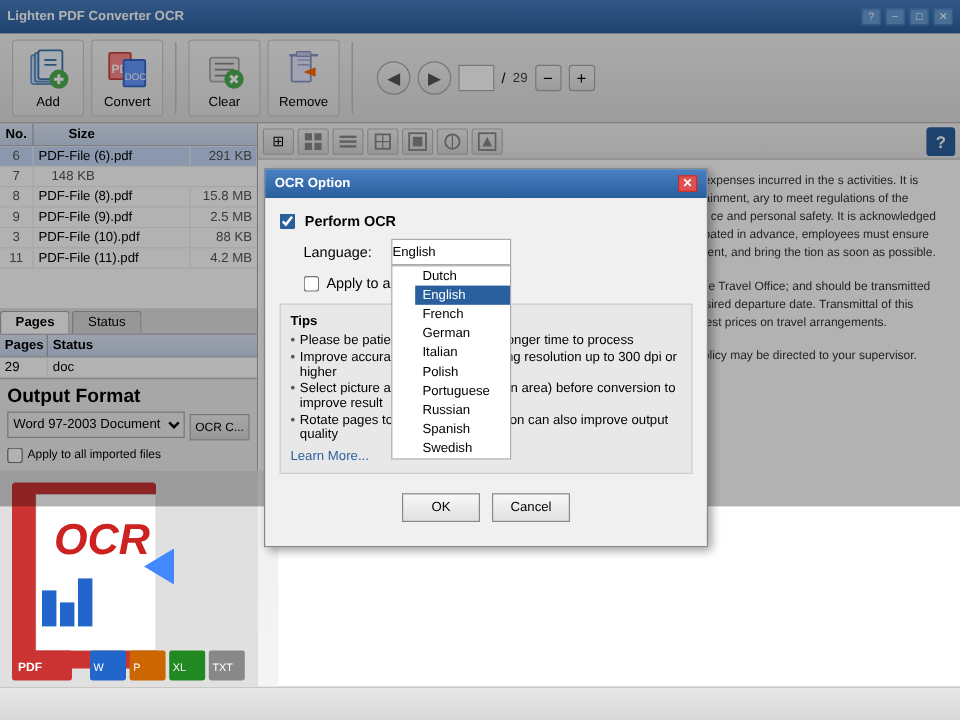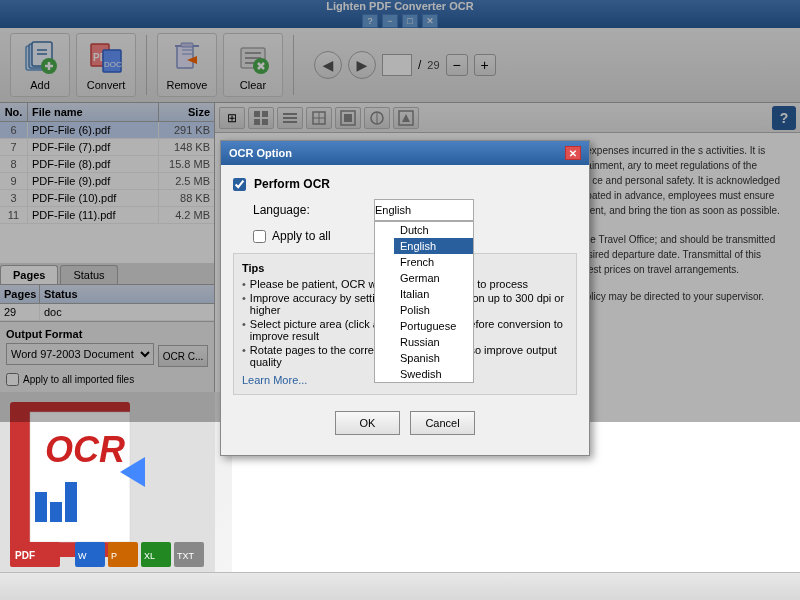--- a/index.html
+++ b/index.html
@@ -8,21 +8,20 @@
     
     .titlebar {
       height: 28px;
       background: linear-gradient(to bottom, #4a7fc1, #2a5f9e);
       display: flex;
       align-items: center;
       justify-content: space-between;
       padding: 0 6px;
       color: white;
       font-size: 11px;
-      flex-direction: column;
     }
     .titlebar-title { font-weight: bold; font-size: 11px; }
     .titlebar-controls { display: flex; gap: 4px; }
     .titlebar-btn {
       width: 16px; height: 14px;
       background: #6a9fd8;
       border: 1px solid #4a7fc1;
       color: white;
       font-size: 9px;
       cursor: pointer;
@@ -116,21 +115,21 @@
       display: flex; background: linear-gradient(to bottom, #e0e8f8, #c8d8f0);
       border-bottom: 1px solid #aaa; font-size: 11px; font-weight: bold;
     }
     .sh-pages { width: 40px; padding: 3px 4px; border-right: 1px solid #aaa; }
     .sh-status { flex: 1; padding: 3px 4px; }
 
     
     .output-area {
       padding: 6px; border-top: 1px solid #bbb; background: #f0f0f0;
     }
-    .output-label { font-size: 11px; font-weight: bold; margin-bottom: 3px; }
+    .output-label { font-size: 16px; font-weight: bold; margin-bottom: 3px; }
     .output-select {
       width: 100%; height: 22px; font-size: 11px; border: 1px solid #aaa; margin-bottom: 4px;
     }
     .ocr-btn {
       width: 50px; height: 22px; font-size: 10px; border: 1px solid #aaa;
       background: linear-gradient(to bottom, #f0f0f0, #d8d8d8); cursor: pointer;
     }
     .apply-check { display: flex; align-items: center; gap: 4px; font-size: 10px; margin-top: 4px; }
 
     
@@ -183,21 +182,21 @@
       width: 16px; height: 14px; background: #e05050; border: 1px solid #c03030;
       color: white; font-size: 10px; cursor: pointer;
       display: flex; align-items: center; justify-content: center;
     }
     .dialog-body { padding: 12px; }
     .dialog-row { display: flex; align-items: center; gap: 8px; margin-bottom: 8px; }
     .dialog-check { width: 13px; height: 13px; accent-color: #2a5f9e; }
     .dialog-label { font-size: 12px; font-weight: bold; }
     .lang-row { display: flex; align-items: center; gap: 8px; margin-left: 20px; margin-bottom: 8px; }
     .lang-label { font-size: 12px; width: 65px; }
-    .lang-select-wrapper { position: relative; margin-left: 48px; }
+    .lang-select-wrapper { position: relative; }
     .lang-select {
       width: 100px; height: 22px; font-size: 11px; border: 1px solid #aaa;
       background: white; padding-right: 18px; appearance: none;
     }
     .lang-dropdown-open {
       position: absolute; top: 22px; left: 0; width: 100px;
       background: white; border: 1px solid #aaa; z-index: 200;
       font-size: 11px;
       padding-left: 19px;
     }
@@ -274,78 +273,76 @@
       </svg>
     </div>
     <span>Convert</span>
   </div>
 
   <div class="toolbar-separator"></div>
 
   <div class="toolbar-btn">
     <div class="toolbar-icon">
       <svg width="36" height="36" viewBox="0 0 36 36">
-        <rect x="8" y="6" width="16" height="22" rx="1" fill="#e8e8ff" stroke="#8899cc" stroke-width="1.5"></rect>
-        <line x1="6" y1="6" x2="30" y2="6" stroke="#8899cc" stroke-width="2"></line>
-        <rect x="12" y="3" width="12" height="4" rx="1" fill="#c8c8e8" stroke="#8899cc" stroke-width="1"></rect>
-        <line x1="13" y1="10" x2="23" y2="10" stroke="#8899cc" stroke-width="1"></line>
-        <line x1="13" y1="14" x2="23" y2="14" stroke="#8899cc" stroke-width="1"></line>
-        <polygon points="18,20 28,16 28,24" fill="#ff6600"></polygon>
-      </svg>
-    </div>
-    <span>Remove</span>
-  </div>
-
-  <div class="toolbar-btn">
-    <div class="toolbar-icon">
-      <svg width="36" height="36" viewBox="0 0 36 36">
         <rect x="6" y="8" width="24" height="20" rx="2" fill="#e8e8e8" stroke="#aaa" stroke-width="1.5"></rect>
         <line x1="10" y1="13" x2="26" y2="13" stroke="#888" stroke-width="1.5"></line>
         <line x1="10" y1="18" x2="26" y2="18" stroke="#888" stroke-width="1.5"></line>
         <line x1="10" y1="23" x2="22" y2="23" stroke="#888" stroke-width="1.5"></line>
         <circle cx="26" cy="26" r="8" fill="#4caf50"></circle>
         <line x1="23" y1="23" x2="29" y2="29" stroke="white" stroke-width="2.5"></line>
         <line x1="29" y1="23" x2="23" y2="29" stroke="white" stroke-width="2.5"></line>
       </svg>
     </div>
     <span>Clear</span>
   </div>
 
+  <div class="toolbar-btn">
+    <div class="toolbar-icon">
+      <svg width="36" height="36" viewBox="0 0 36 36">
+        <rect x="8" y="6" width="16" height="22" rx="1" fill="#e8e8ff" stroke="#8899cc" stroke-width="1.5"></rect>
+        <line x1="6" y1="6" x2="30" y2="6" stroke="#8899cc" stroke-width="2"></line>
+        <rect x="12" y="3" width="12" height="4" rx="1" fill="#c8c8e8" stroke="#8899cc" stroke-width="1"></rect>
+        <line x1="13" y1="10" x2="23" y2="10" stroke="#8899cc" stroke-width="1"></line>
+        <line x1="13" y1="14" x2="23" y2="14" stroke="#8899cc" stroke-width="1"></line>
+        <polygon points="18,20 28,16 28,24" fill="#ff6600"></polygon>
+      </svg>
+    </div>
+    <span>Remove</span>
+  </div>
+
   <div class="toolbar-separator"></div>
 
   <div class="nav-area">
     <div class="nav-btn">◀</div>
     <div class="nav-btn">▶</div>
     <input class="page-input" type="text" style="">
     <span>/</span>
     <span class="page-total">29</span>
     <div class="zoom-btn">−</div>
     <div class="zoom-btn">+</div>
   </div>
 </div>
 
 <div class="main">
 
   <div class="left-panel">
 
     <div class="file-table-header">
       <div class="col-no">No.</div>
-      <div class="col-name">File name</div>
       <div class="col-size">Size</div>
     </div>
 
     <div class="file-list" id="file-list">
         <div class="file-row selected">
       <div class="fr-no">6</div>
       <div class="fr-name">PDF-File (6).pdf</div>
       <div class="fr-size">291 KB</div>
     </div>
         <div class="file-row">
       <div class="fr-no">7</div>
-      <div class="fr-name">PDF-File (7).pdf</div>
       <div class="fr-size">148 KB</div>
     </div>
         <div class="file-row">
       <div class="fr-no">8</div>
       <div class="fr-name">PDF-File (8).pdf</div>
       <div class="fr-size">15.8 MB</div>
     </div>
         <div class="file-row">
       <div class="fr-no">9</div>
       <div class="fr-name">PDF-File (9).pdf</div>

